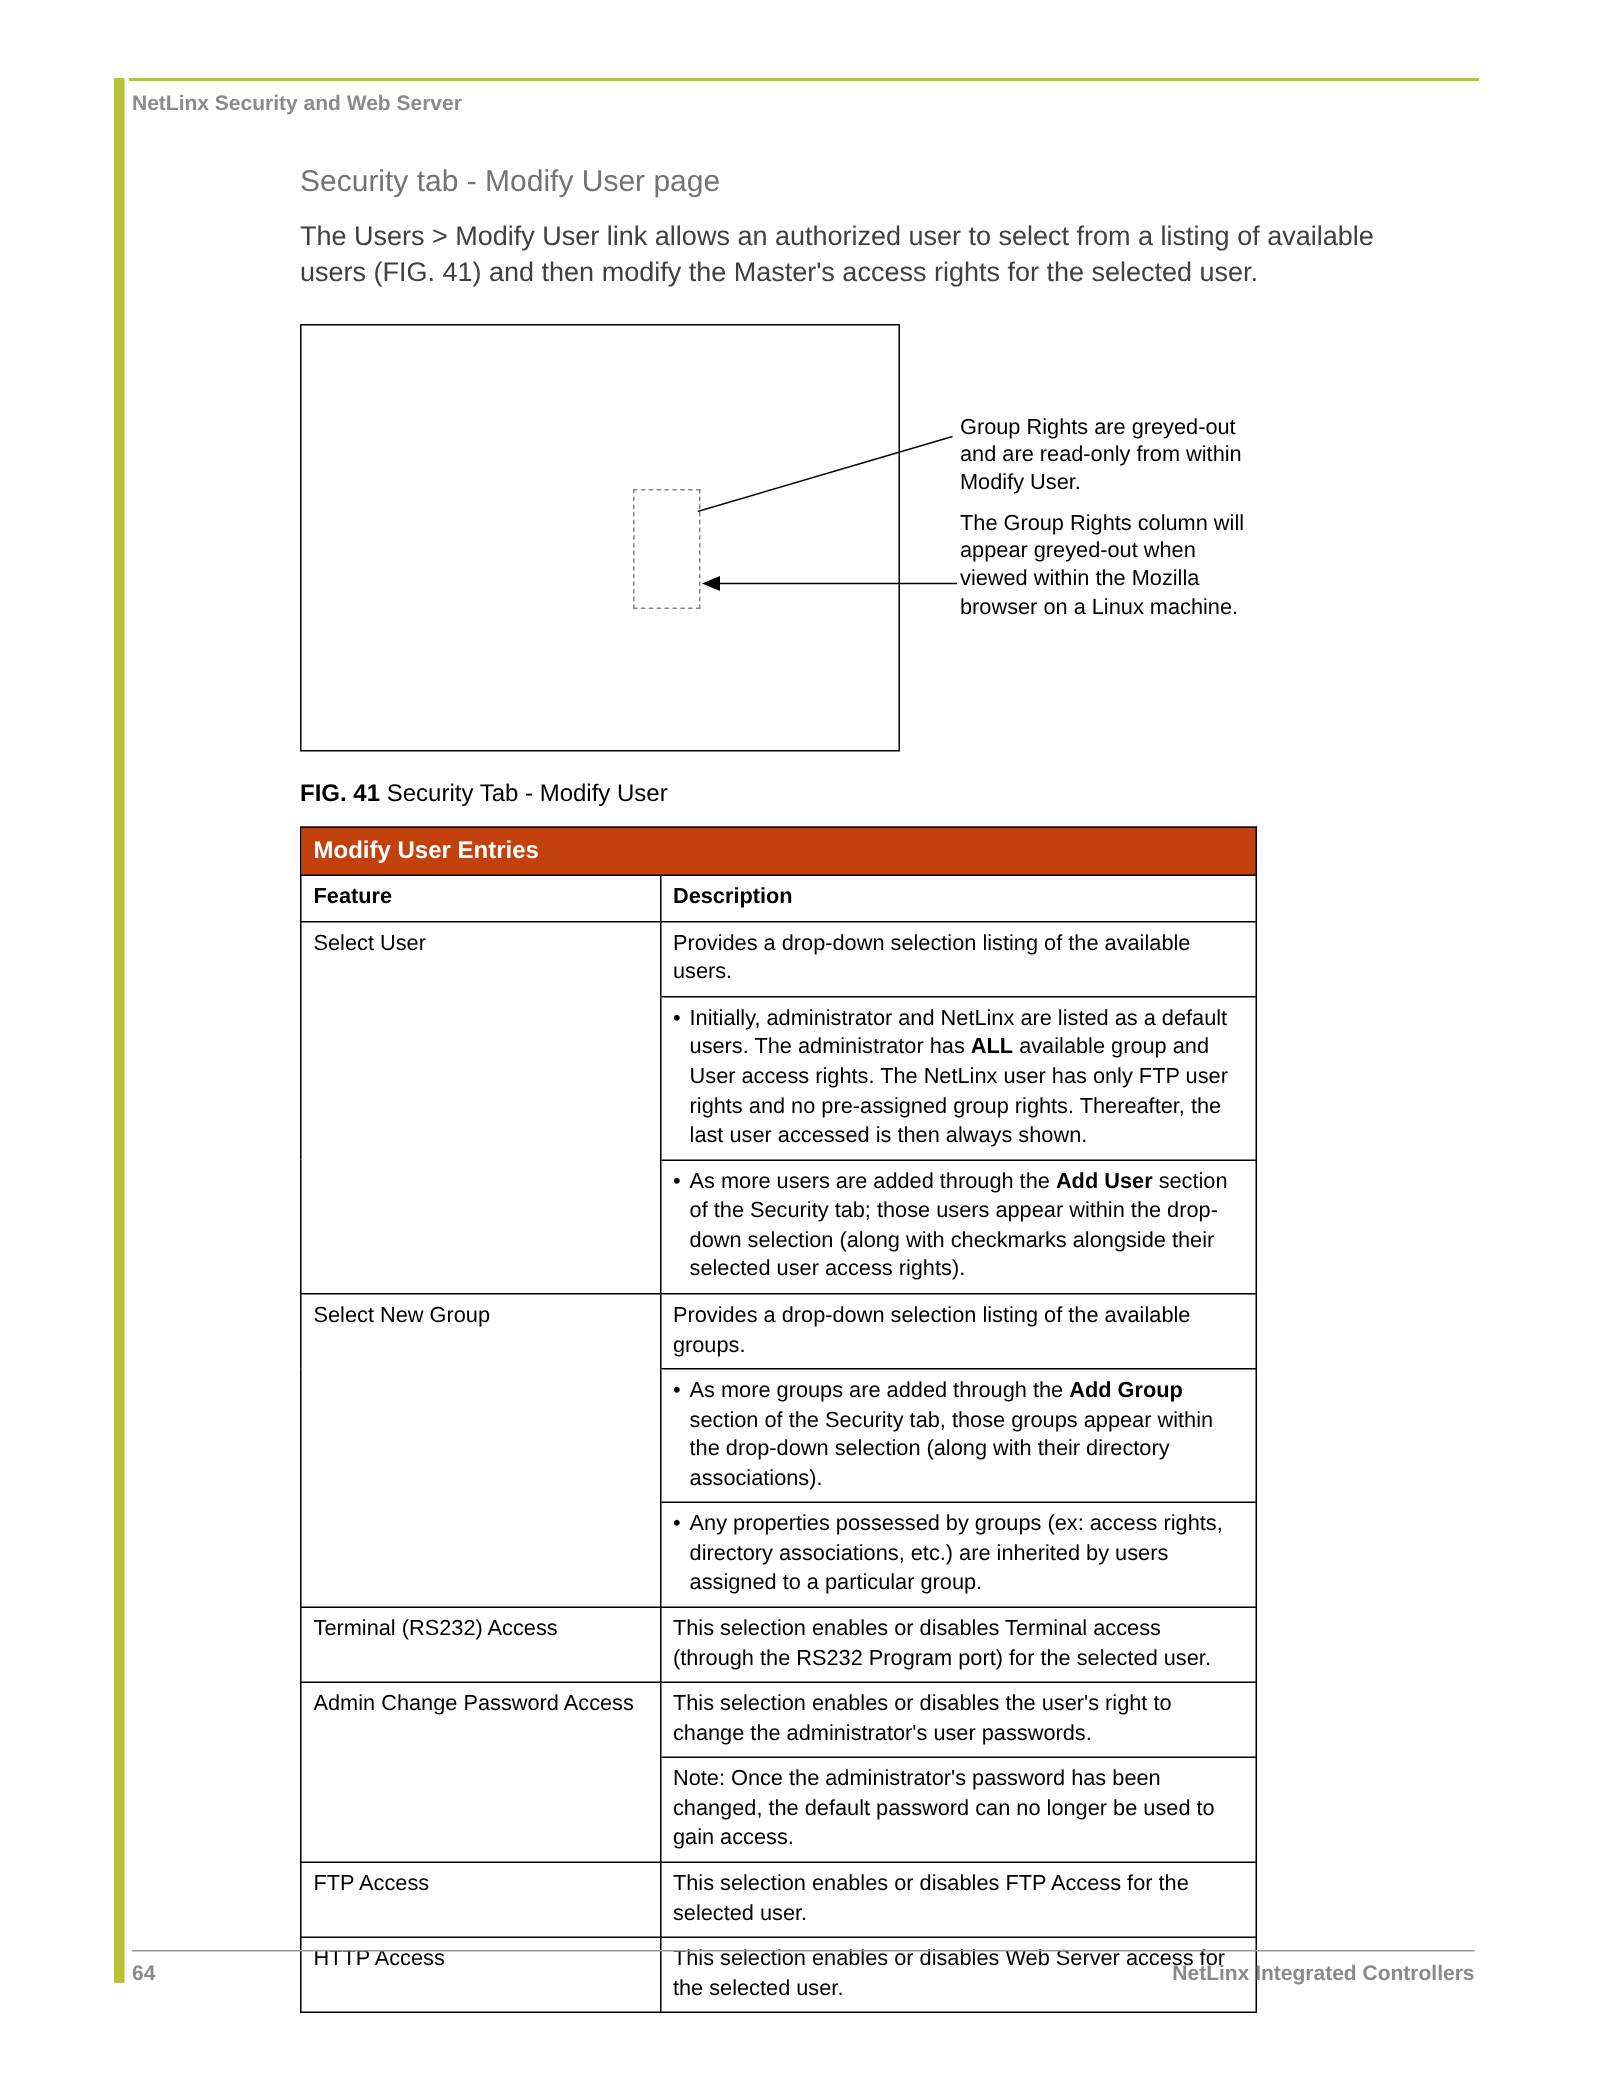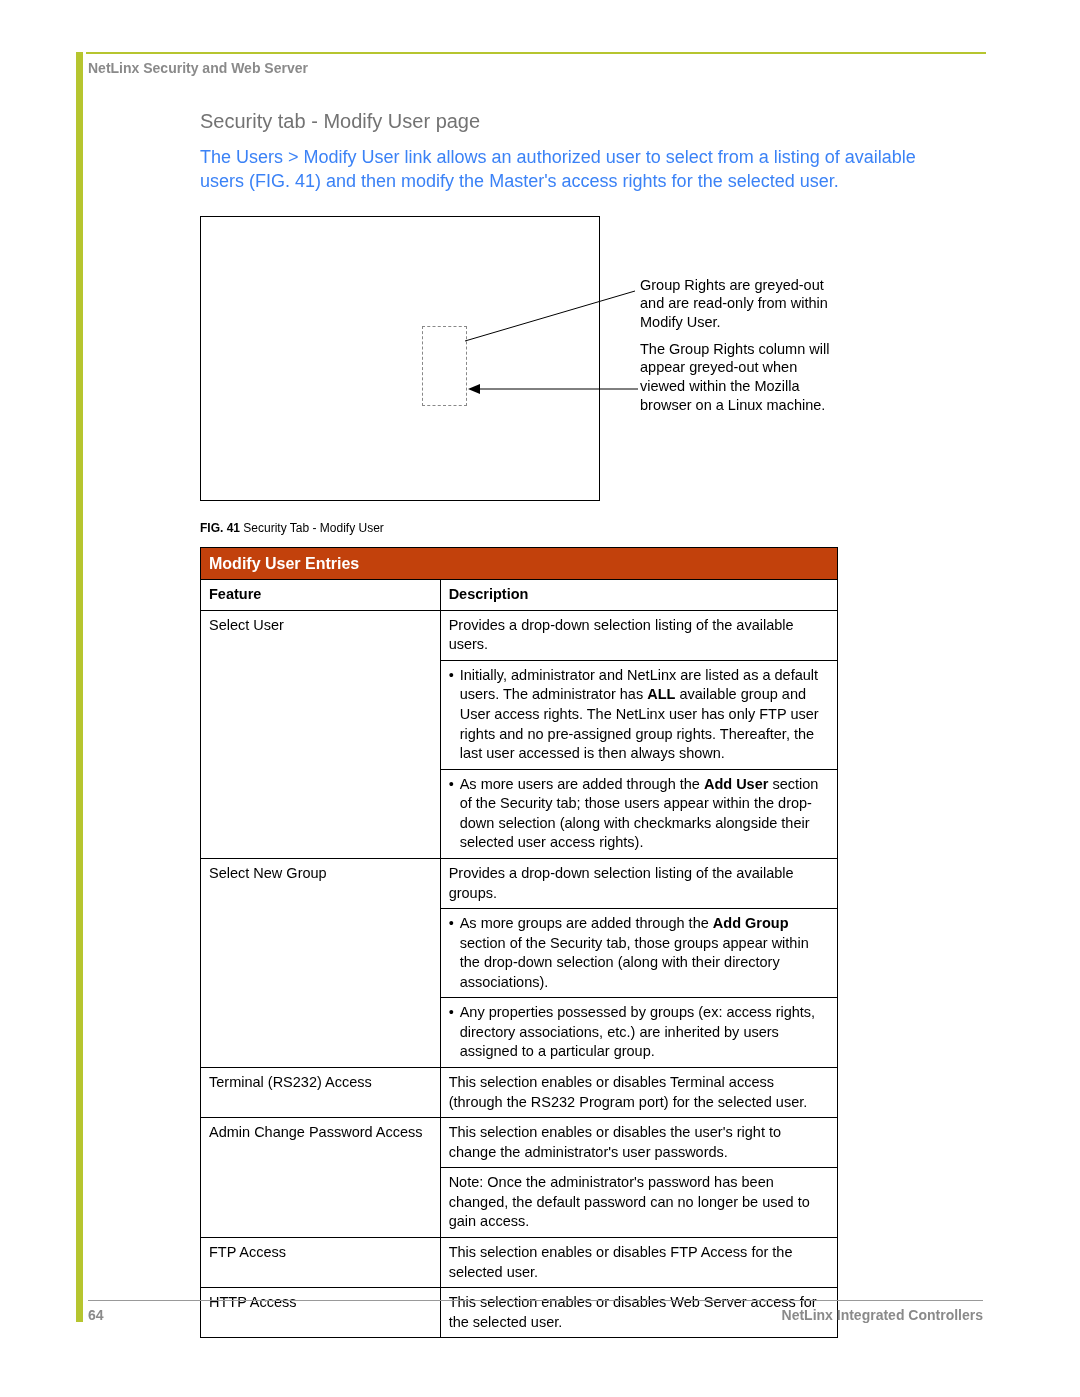--- a/index.html
+++ b/index.html
@@ -43,21 +43,21 @@
   }
   .section-title {
     color: #737373;
     font-size: 20px;
     font-weight: normal;
     margin-bottom: 12px;
   }
   .body-para {
     font-size: 18px;
     line-height: 1.35;
-    color: #3b82f6;
+    color: #404040;
     margin-bottom: 22px;
   }
   .figure-area {
     position: relative;
     width: 640px;
     height: 290px;
     margin-bottom: 15px;
   }
   .fig-box {
     position: absolute;
@@ -81,21 +81,21 @@
     pointer-events: none;
   }
   .callout-text {
     position: absolute;
     font-size: 14.5px;
     line-height: 1.3;
     color: #000;
     width: 200px;
   }
   .fig-caption {
-    font-size: 12px;
+    font-size: 16px;
     color: #000;
     margin-bottom: 12px;
   }
   .fig-caption strong { font-weight: bold; }
 
   table.entries {
     width: 638px;
     border-collapse: collapse;
     font-size: 14.5px;
   }

